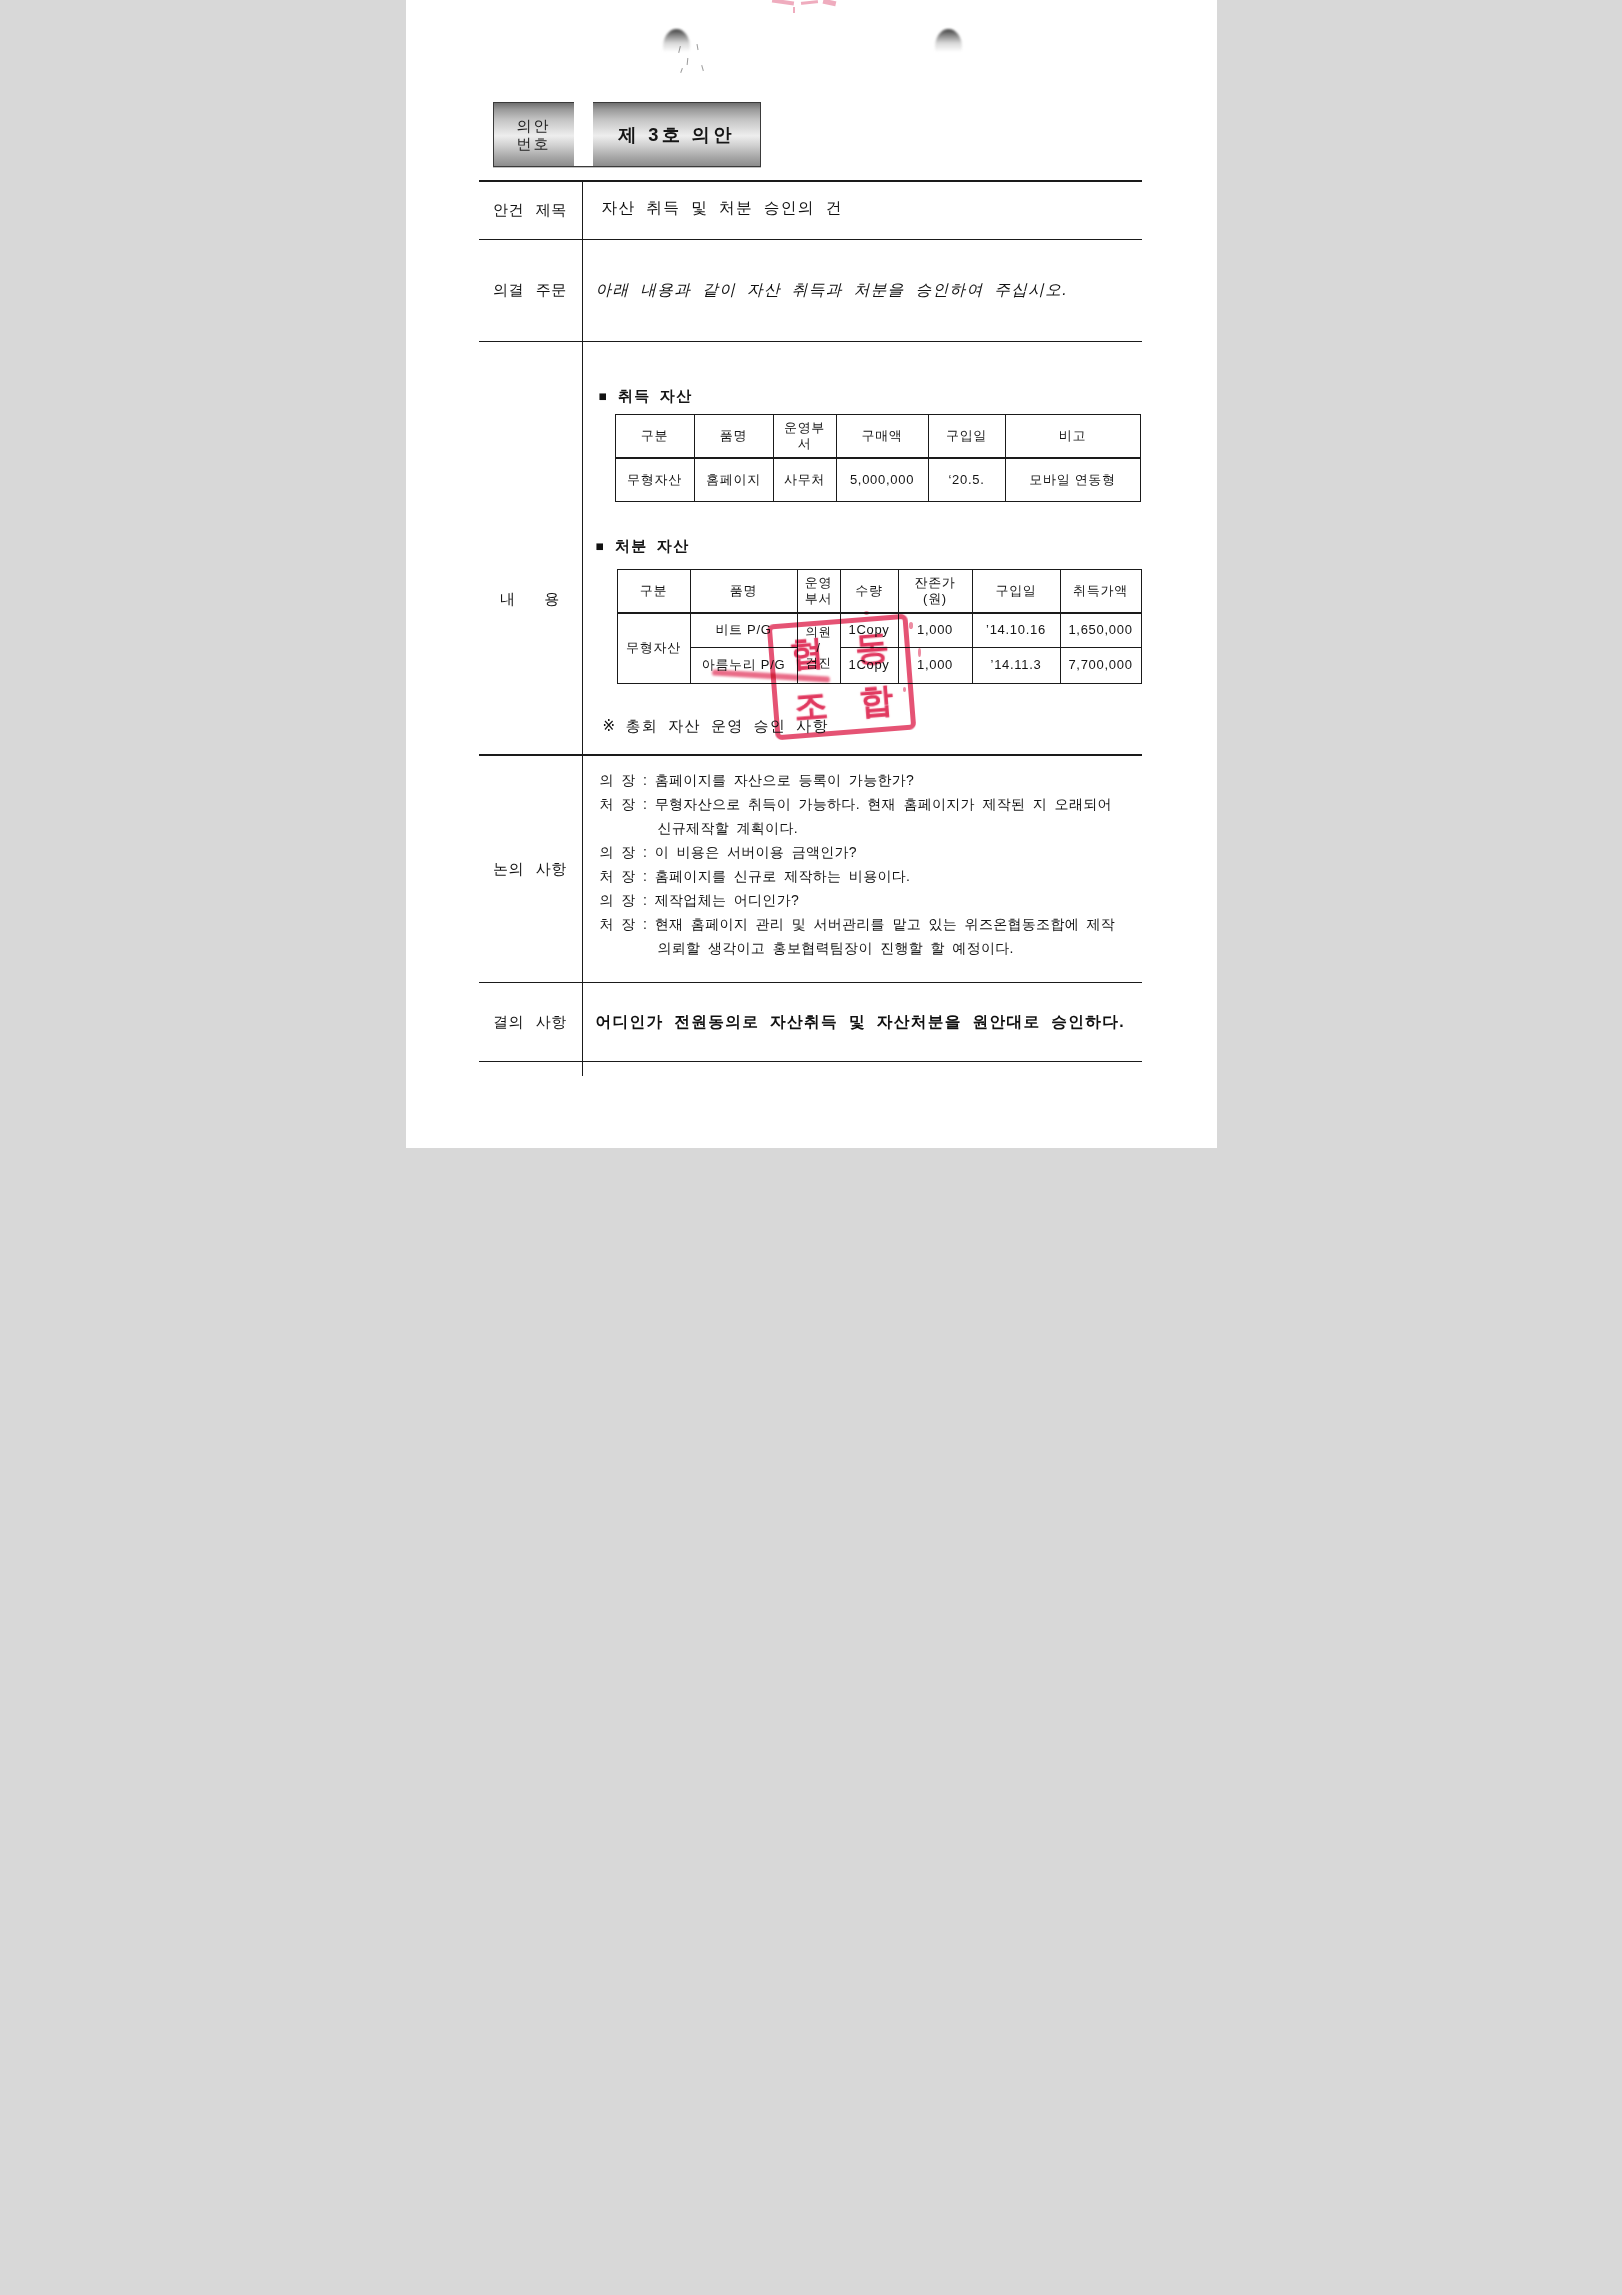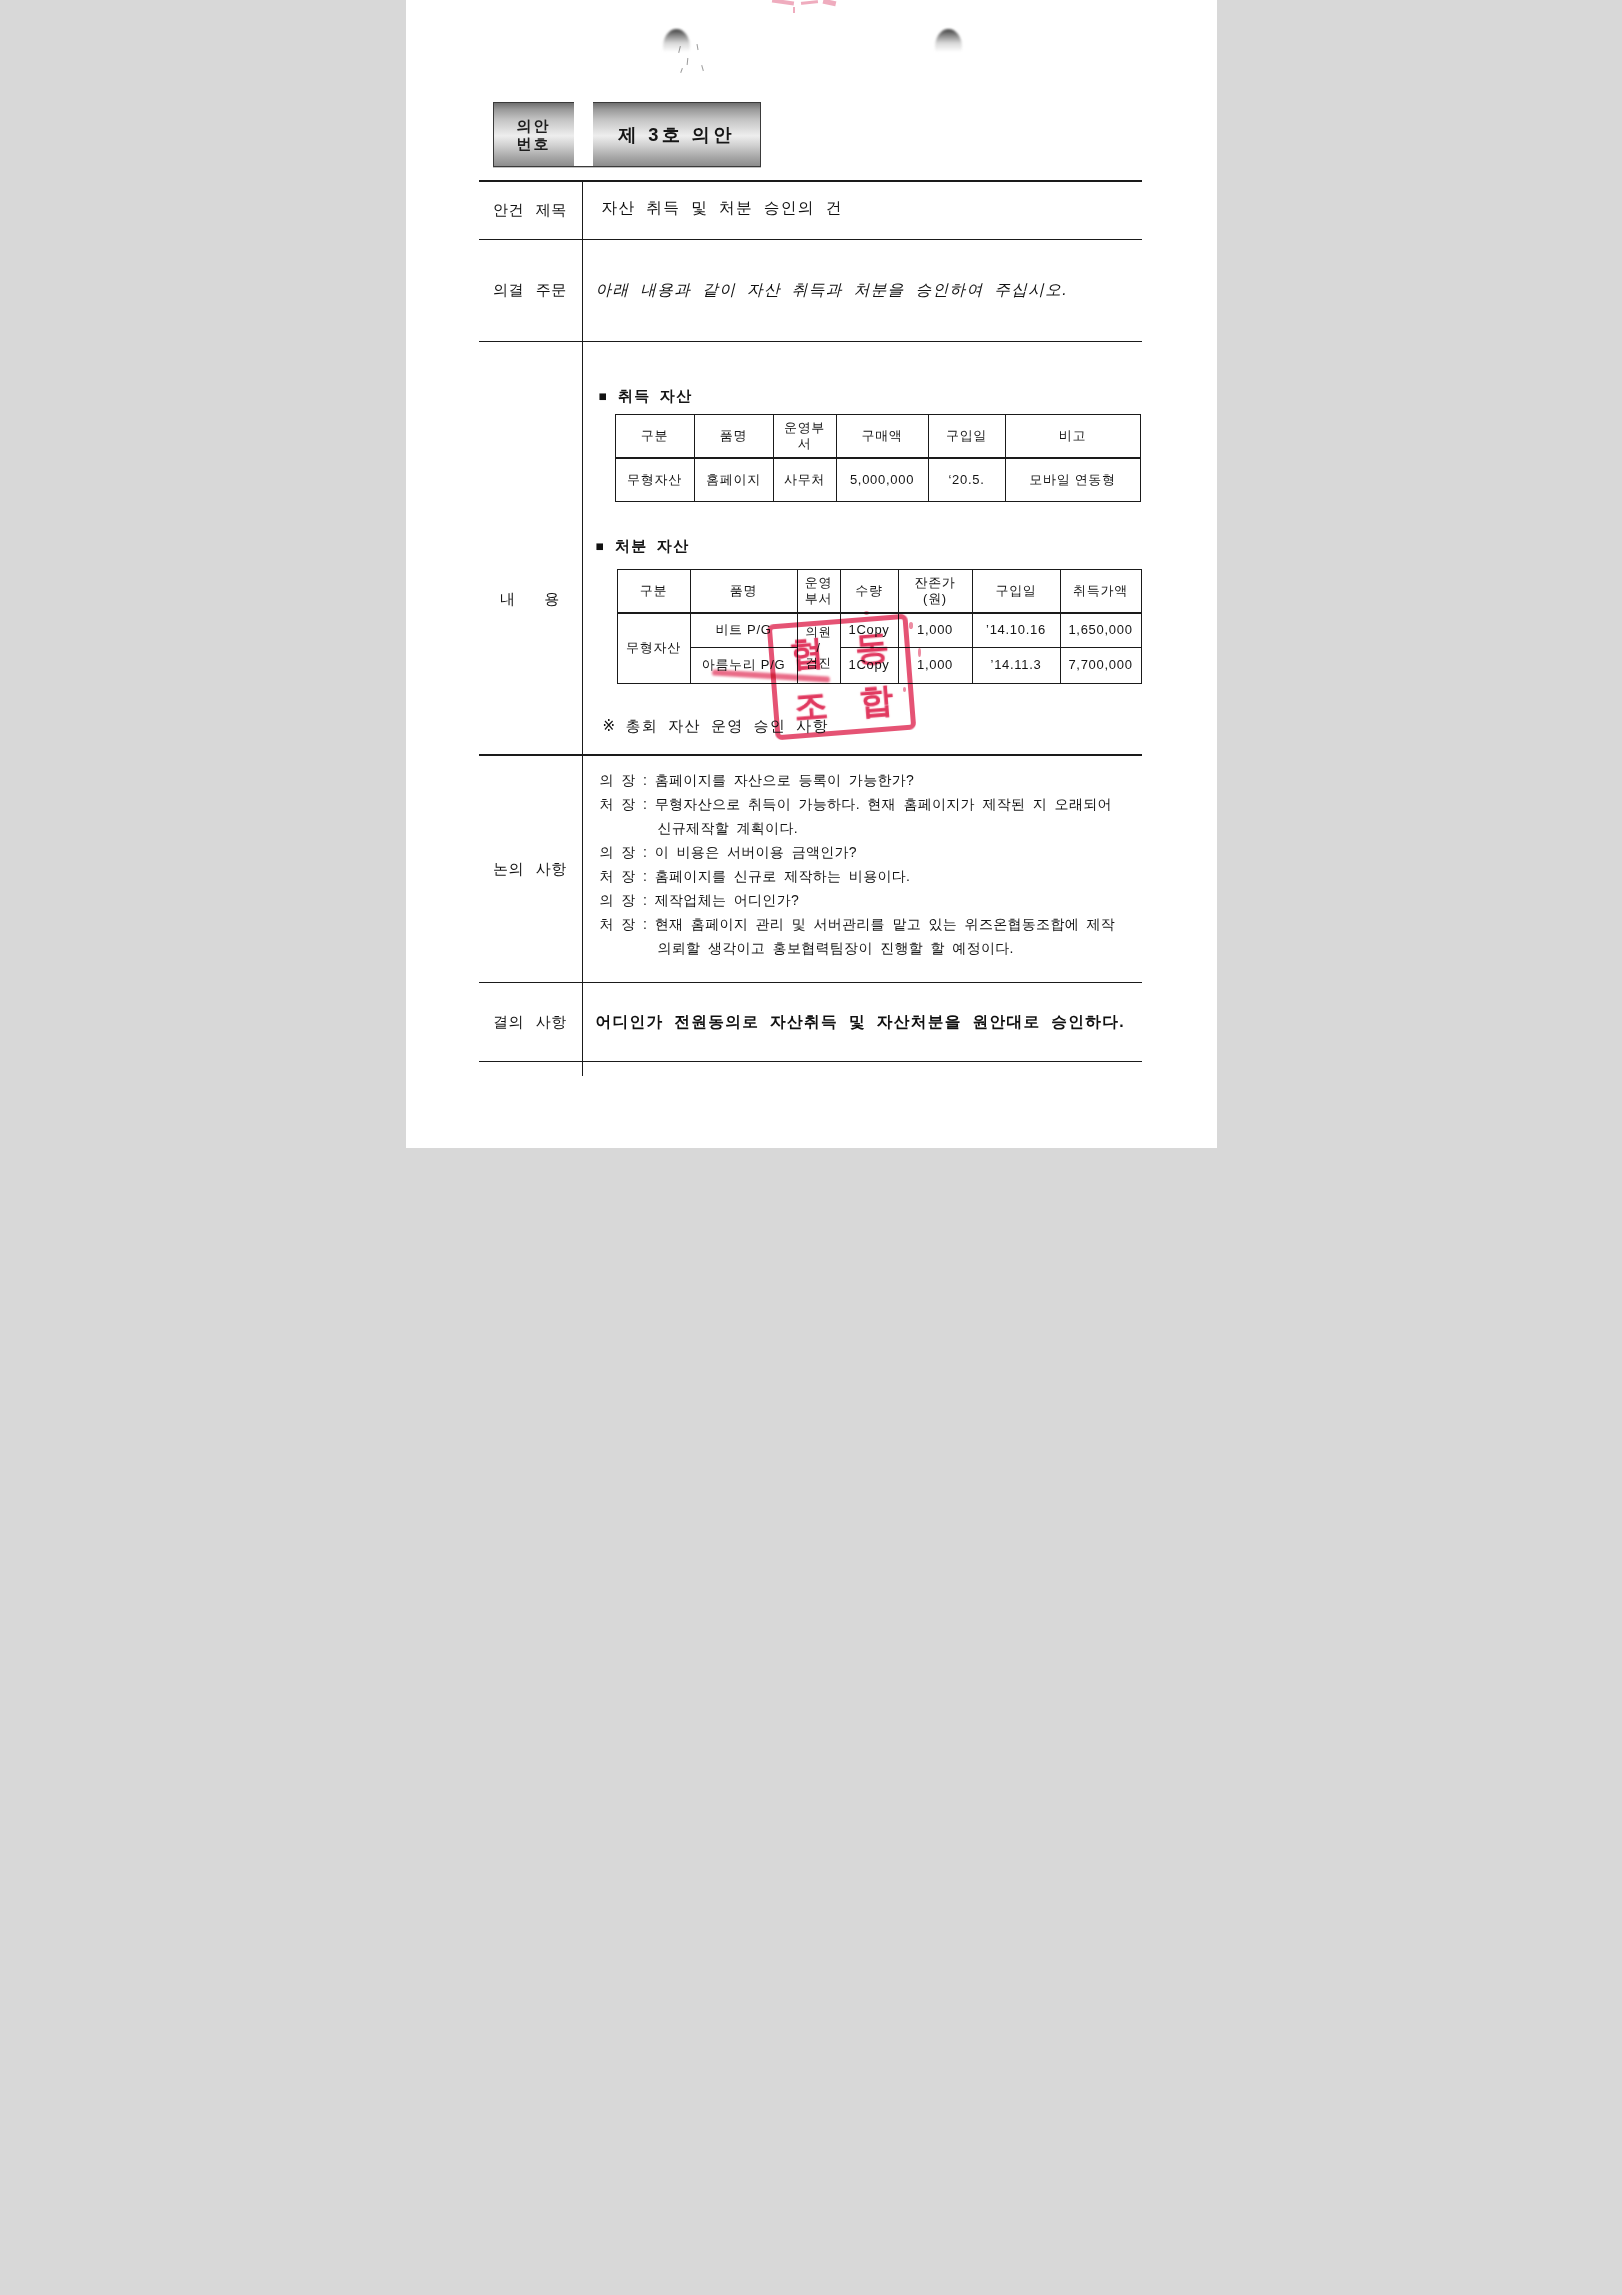--- a/index.html
+++ b/index.html
@@ -22,21 +22,21 @@
   .hdr-box{
     position:absolute;left:87px;top:102px;width:266px;height:63px;
     border:0.7px solid #3a3a3a;
     background:linear-gradient(180deg,#6f6f6f 0%,#999 10%,#c3c3c3 26%,#eeeeee 52%,#cfcfcf 68%,#a7a7a7 86%,#8d8d8d 100%);
     box-shadow:0 0.7px 0 rgba(0,0,0,.35);
   }
   .hdr-label{
     position:absolute;left:0;top:0;width:80px;height:100%;
     display:flex;align-items:center;justify-content:center;
     font-size:15px;line-height:17.7px;letter-spacing:2px;text-align:center;
-    white-space:pre-line;font-weight:700;color:#1d1d1d;
+    white-space:pre-line;font-weight:400;color:#1d1d1d;
   }
   .hdr-strip{position:absolute;left:80px;top:-0.7px;width:19px;height:64px;background:#ffffff;}
   .hdr-title{
     position:absolute;left:99px;top:0;width:168px;height:100%;
     display:flex;align-items:center;justify-content:center;
     font-size:18.3px;font-weight:600;letter-spacing:3.3px;color:#161616;
   }
   
   .hline{position:absolute;left:73px;width:663px;height:0;border-top:1.3px solid #1a1a1a;}
   .hline.dbl{border-top:2.6px double #1a1a1a;}

